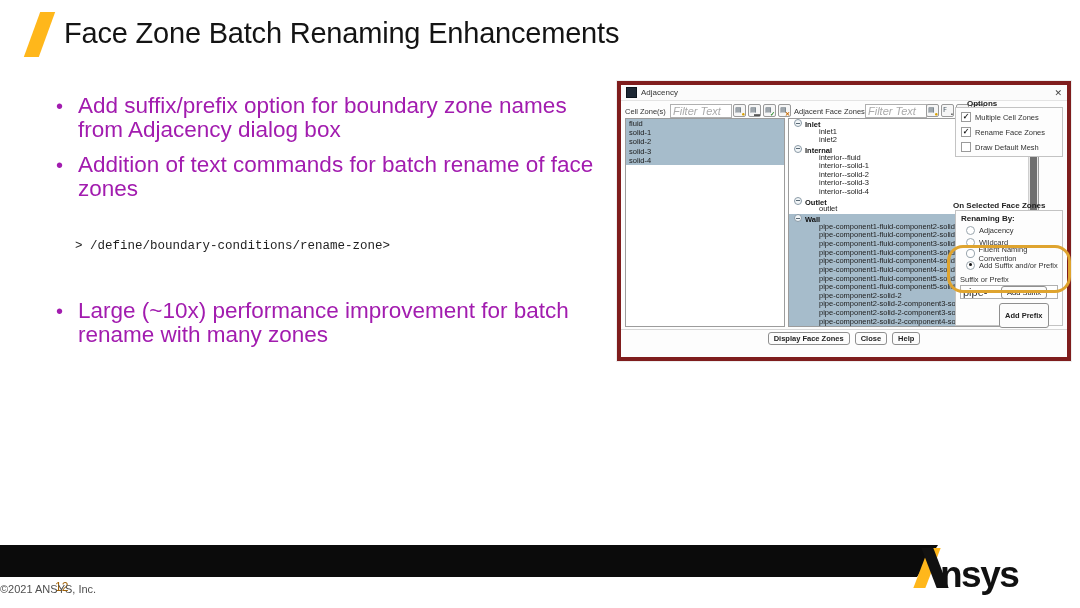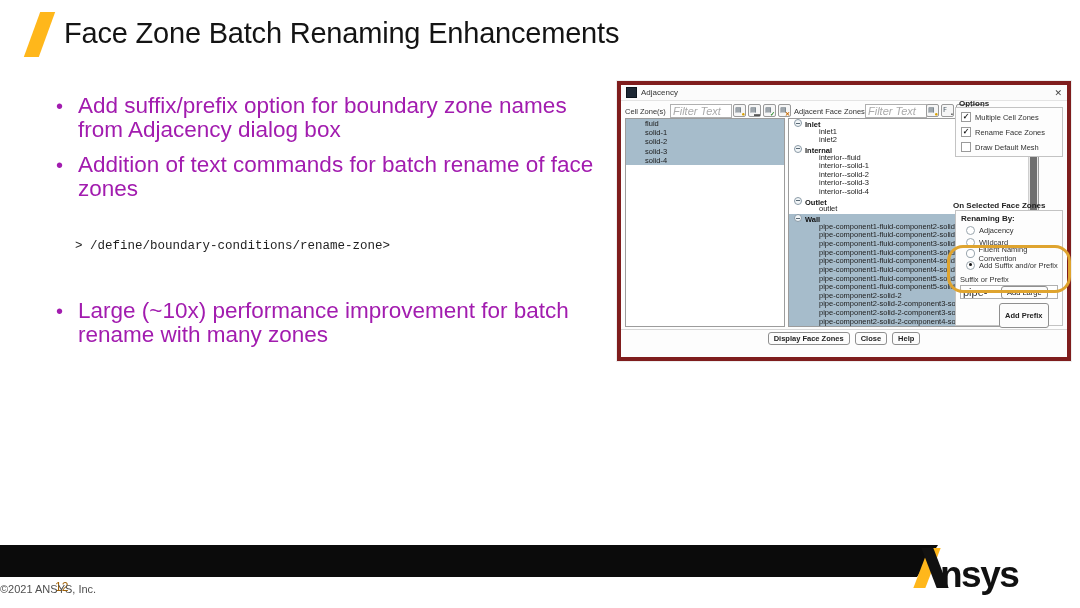--- a/index.html
+++ b/index.html
@@ -28,21 +28,21 @@
   .filter-input{position:absolute;height:12px;border:1px solid #b0b0b0;background:#fff;font-size:11px;padding:0 2px;font-family:inherit;color:#333;}
   .filter-input::placeholder{color:#aaa;font-style:italic;}
 
   .tb-group{position:absolute;top:19px;display:flex;gap:2px;}
   .tb-btn{width:13px;height:13px;border:1px solid #9a9a9a;border-radius:2px;background:#f6f6f6;position:relative;padding:0;cursor:default;}
   .tb-base{position:absolute;left:1px;top:0px;font-size:7px;color:#4a5a66;line-height:11px;font-family:"DejaVu Sans",sans-serif;}
   .tb-acc{position:absolute;right:0px;bottom:-1px;font-size:6px;line-height:6px;font-weight:bold;}
 
   .list-box{position:absolute;background:#fff;border:1px solid #9c9c9c;overflow:hidden;}
   #cz-list{left:4px;top:33px;width:158px;height:207px;}
-  .list-item{height:9.2px;line-height:9.2px;padding-left:19px;color:#1b1b1b;}
+  .list-item{height:9.2px;line-height:9.2px;padding-left:3px;color:#1b1b1b;}
   .sel{background:#a6bccb;}
 
   #tree-box{left:167px;top:33px;width:249px;height:207px;}
   .tree-inner{position:absolute;left:0;top:0;right:9px;bottom:0;overflow:hidden;}
   .trow{height:8.65px;line-height:8.65px;white-space:nowrap;overflow:hidden;}
   .trow.group{font-weight:bold;color:#111;padding-left:5px;}
   .trow.child{padding-left:30px;color:#222;}
   .toggle{display:inline-block;width:6px;height:6px;border:1px solid #8a9aa6;border-radius:50%;position:relative;top:0px;margin-right:3px;background:#f2f6f8;}
   .toggle::after{content:"";position:absolute;left:1px;right:1px;top:2.5px;height:1px;background:#5a6a76;}
   .scrollbar{position:absolute;right:0;top:0;bottom:0;width:9px;background:#e9e9e9;border-left:1px solid #cfcfcf;}
@@ -182,21 +182,21 @@
           <div class="trow child sel">pipe-component2-solid-2-component3-solid-3-sh...</div>
           <div class="trow child sel">pipe-component2-solid-2-component4-solid-1</div>
         </div>
       <div class="scrollbar">
         <div class="sb-arrow sb-up">▲</div>
         <div class="sb-thumb"></div>
         <div class="sb-arrow sb-down">▼</div>
       </div>
     </div>
 
-    <span class="sec-header" style="left:338px;top:14px;">Options</span>
+    <span class="sec-header" style="left:346px;top:14px;">Options</span>
     <div class="group-box" style="left:334px;top:22px;width:106px;height:48px;">
       <div>
           <div class="cbrow">
             <span class="cb on">✓</span>
             <span class="cblabel">Multiple Cell Zones</span>
           </div>
           <div class="cbrow">
             <span class="cb on">✓</span>
             <span class="cblabel">Rename Face Zones</span>
           </div>
@@ -234,21 +234,21 @@
     <div id="sfx-btns"></div>
 
     <div class="annotation" style="left:326px;top:160px;"></div>
 
     <div class="dlg-sep"></div>
     <div class="dlg-footer">
         <button class="btn">Display Face Zones</button>
         <button class="btn">Close</button>
         <button class="btn">Help</button>
       </div>
-  <button class="btn sfx-btn" style="left: 380px; top: 201px;">Add Large</button>
+  <button class="btn sfx-btn" style="left: 380px; top: 201px;">Add Suffix</button>
       <button class="btn sfx-btn bold" style="left: 378px; top: 218px;">Add Prefix</button>
     </div>
 
   <div class="footer-bar"></div>
   <div class="logo">
     <span class="logo-slash-y"></span>
     <span class="logo-slash-b"></span>
     <span class="logo-text">nsys</span>
   </div>
   <div class="page-num">12</div>

